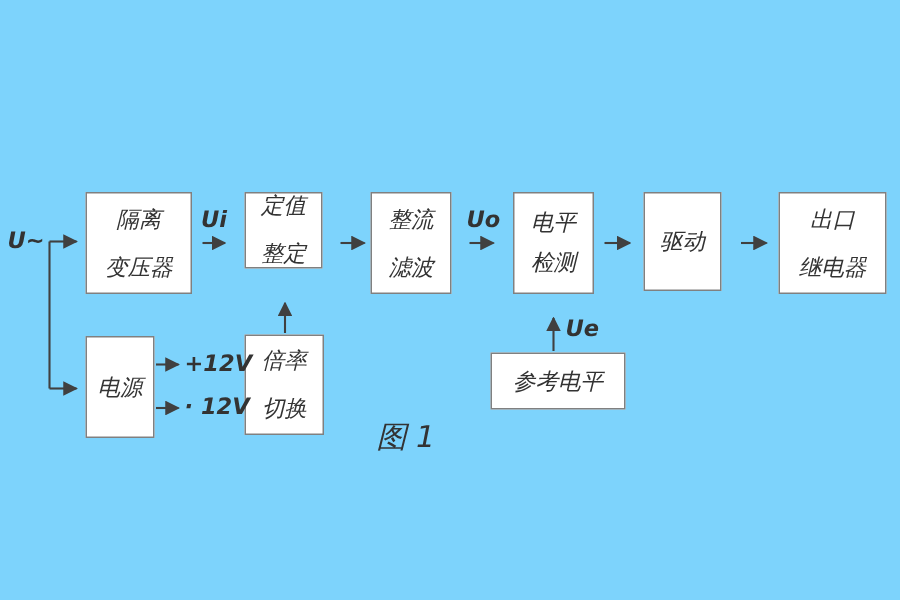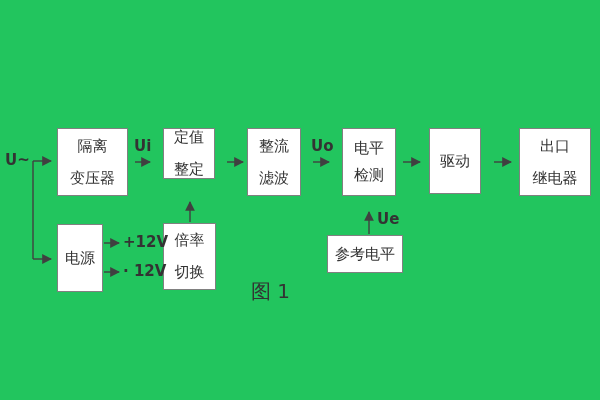--- a/index.html
+++ b/index.html
@@ -5,22 +5,23 @@
   html, body {
     margin: 0;
     padding: 0;
     background: #ffffff;
     font-family: "DejaVu Sans", "Liberation Sans", sans-serif;
   }
   .canvas {
     position: relative;
     width: 600px;
     height: 400px;
-    background: #22c55e;
+    background: #7dd3fc;
     overflow: hidden;
+    font-style: italic;
   }
   .wires {
     position: absolute;
     left: 0;
     top: 0;
     width: 600px;
     height: 400px;
     pointer-events: none;
   }
   .block {
@@ -56,21 +57,21 @@
   }
   
   .b-transformer   { left: 57px;  top: 128px; width: 71px; height: 68px; }
   .b-setpoint      { left: 163px; top: 128px; width: 52px; height: 51px; }
   .b-rectifier     { left: 247px; top: 128px; width: 54px; height: 68px; }
   .b-level         { left: 342px; top: 128px; width: 54px; height: 68px; gap: 12px; }
   .b-driver        { left: 429px; top: 128px; width: 52px; height: 66px; }
   .b-relay         { left: 519px; top: 128px; width: 72px; height: 68px; }
   .b-power         { left: 57px;  top: 224px; width: 46px; height: 68px; }
   .b-ratio         { left: 163px; top: 223px; width: 53px; height: 67px; }
-  .b-reference     { left: 327px; top: 235px; width: 76px; height: 38px; }
+  .b-reference     { left: 327px; top: 235px; width: 90px; height: 38px; }
   
   .l-source  { left: 5px;   top: 153px; font-size: 15px; }
   .l-ui      { left: 134px; top: 139px; }
   .l-uo      { left: 311px; top: 139px; }
   .l-ue      { left: 377px; top: 212px; }
   .l-p12     { left: 123px; top: 235px; }
   .l-n12     { left: 123px; top: 264px; }
   .l-caption { left: 251px; top: 281px; }
 </style>
 </head>

